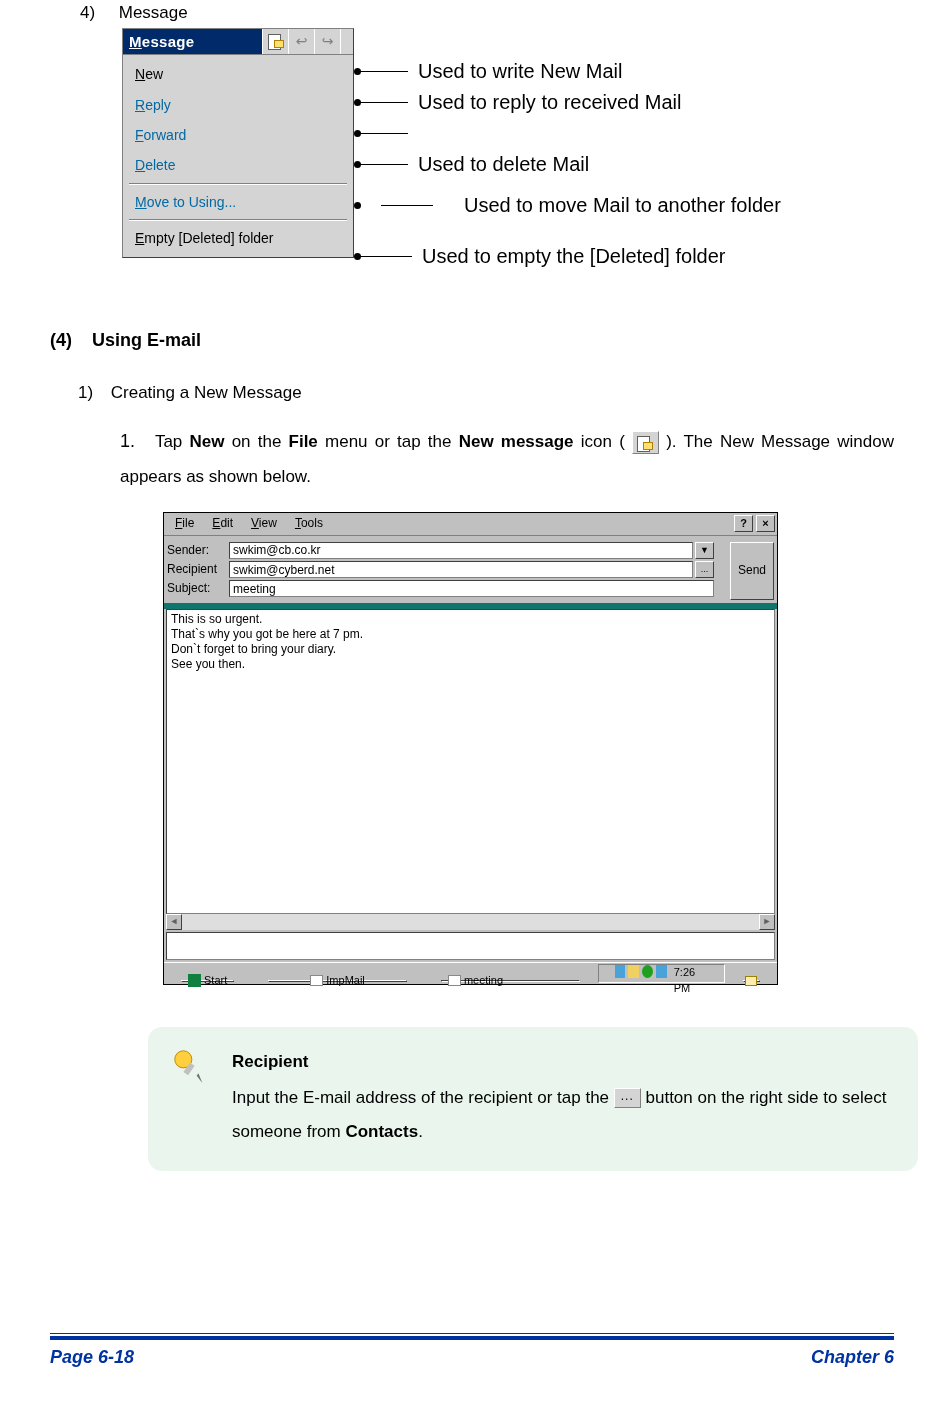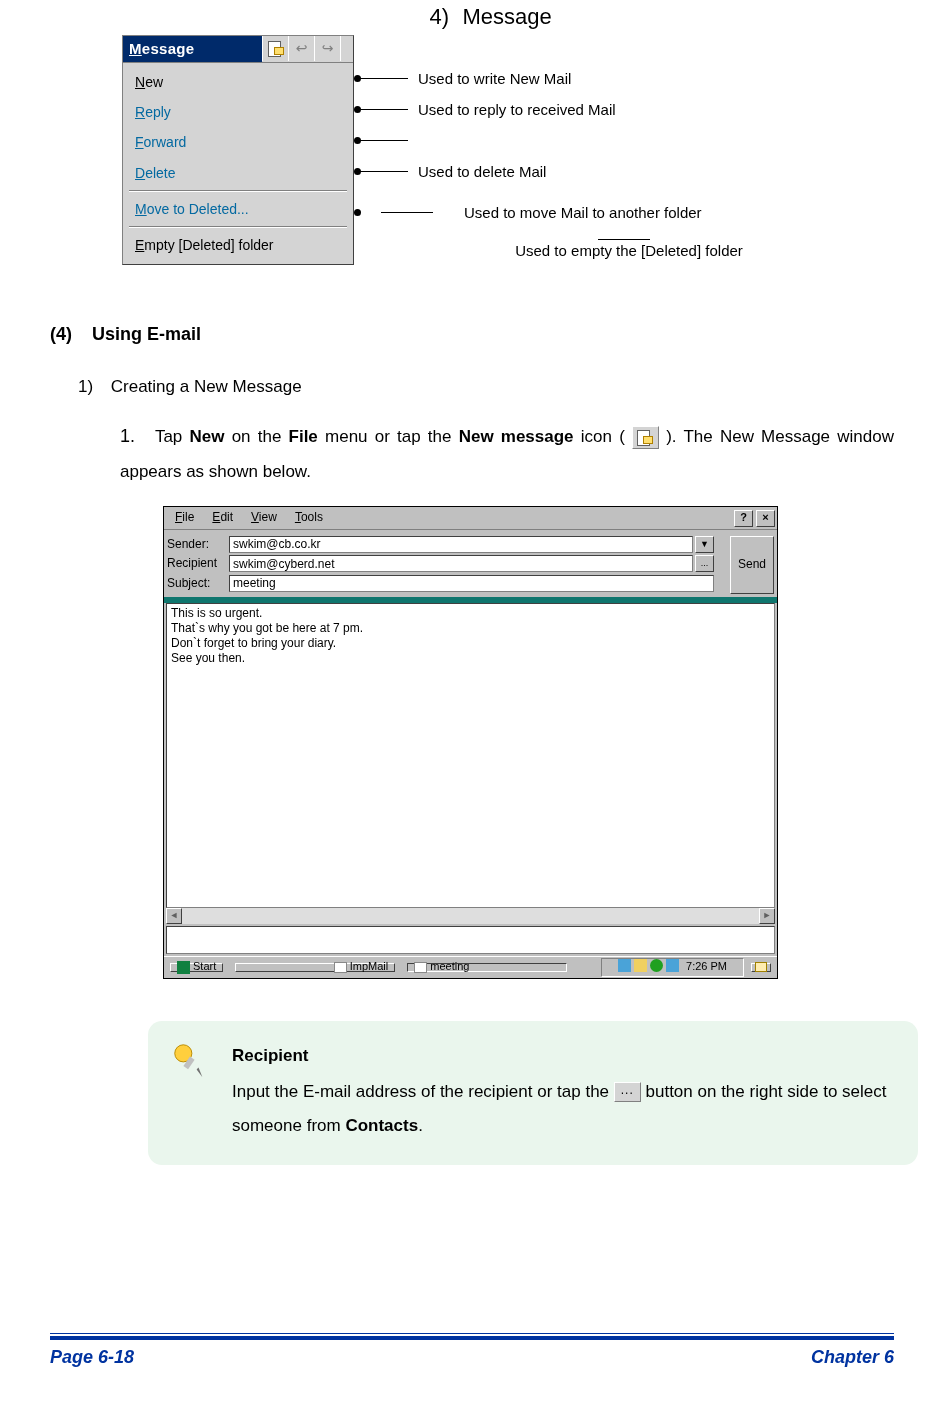--- a/index.html
+++ b/index.html
@@ -9,21 +9,21 @@
     font-size: 17px;
     color: #000;
     width: 944px;
     background: #fff;
     line-height: 1.45;
   }
   .page { padding: 0 50px 0 50px; position: relative; min-height: 1380px; }
 
   
   .sec4-wrap { margin-left: 30px; padding-top: 1px; }
-  .sec4-title { font-size: 22px; margin: 0 0 2px 0; text-align: center; }
+  .sec4-title { font-size: 17px; margin: 0 0 2px 0; }
   .sec4-num { display:inline-block; width: 34px; }
 
   .msg-row { display: flex; align-items: flex-start; }
   .msg-menu {
     border: 1px solid #808080;
     border-right-color: #404040;
     border-bottom-color: #404040;
     background: #d4d4d4;
     width: 232px;
     font-family: Tahoma, Arial, sans-serif;
@@ -62,21 +62,21 @@
   .msg-sep {
     border-top: 1px solid #808080;
     border-bottom: 1px solid #fff;
     margin: 2px 4px;
     height: 0;
   }
 
   .callouts {
     flex: 1 1 auto;
     padding-top: 28px;
-    font-size: 15px;
+    font-size: 20px;
   }
   .callout-row {
     display: flex; align-items: center;
     padding: 4px 0 4px 0;
     height: 31px;
   }
   .callout-line {
     height: 1px; background: #000; position: relative;
     flex: 0 0 auto;
   }
@@ -205,21 +205,21 @@
     height: 22px;
     border-top: 1px solid #fff;
     background:#c0c0c0;
     font-size: 11px;
   }
   .tbtn {
     display:flex; align-items:center; gap:3px;
     padding: 0 6px;
     border:1px solid #fff;
     border-right-color:#404040; border-bottom-color:#404040;
-    margin: 6px;
+    margin: 17px;
   }
   .tbtn.pressed {
     border:1px solid #404040;
     border-right-color:#fff; border-bottom-color:#fff;
   }
   .tb-spacer { flex:1; }
   .tb-tray {
     display:flex; align-items:flex-start; gap:3px;
     border:1px solid #808080;
     border-right-color:#fff; border-bottom-color:#fff;
@@ -314,21 +314,21 @@
           <div class="msg-menu-iconbtn" style="color:#808080;">↪</div>
           <div class="msg-menu-iconbtn" style="width:13px; color:#808080;"></div>
         </div>
       </div>
       <div class="msg-items">
         <div class="msg-item enabled"><u>N</u><span>ew</span></div>
         <div class="msg-item"><u>R</u><span>eply</span></div>
         <div class="msg-item"><u>F</u><span>orward</span></div>
         <div class="msg-item"><u>D</u><span>elete</span></div>
         <div class="msg-sep"></div>
-        <div class="msg-item"><u>M</u><span>ove to Deleted...</span></div>
+        <div class="msg-item"><u>M</u><span>ove to Using...</span></div>
         <div class="msg-sep"></div>
         <div class="msg-item enabled"><u>E</u><span>mpty [Deleted] folder</span></div>
       </div>
     </div>
 
     <div class="callouts">
       <div class="callout-row">
             <span class="callout-dot"></span>
             <span class="callout-line" style="width:48px"></span>
             <span class="callout-txt">Used to write New Mail</span>
@@ -345,21 +345,21 @@
       <div class="callout-row">
             <span class="callout-dot"></span>
             <span class="callout-line" style="width:48px"></span>
             <span class="callout-txt">Used to delete Mail</span>
           </div>
       <div class="callout-row" style="margin-top:10px;gap:21px;">
             <span class="callout-dot"></span>
             <span class="callout-line" style="width:52px"></span>
             <span class="callout-txt">Used to move Mail to another folder</span>
           </div>
-      <div class="callout-row" style="margin-top:7px;flex-direction:column;">
+      <div class="callout-row" style="margin-top:20px;">
             <span class="callout-dot"></span>
             <span class="callout-line" style="width:52px"></span>
             <span class="callout-txt">Used to empty the [Deleted] folder</span>
           </div>
     </div>
   </div>
 </div>
 
 <p class="sec-heading">
   <span>(4)</span>&nbsp;&nbsp;&nbsp;
@@ -427,21 +427,21 @@
       <div class="strack"></div>
       <div class="sbtn">►</div>
     </div>
     <div class="attachbar"></div>
 
     <div class="taskbar">
       <div class="tbtn">
         <span style="width:13px;height:13px;background:#108040;display:inline-block;"></span>
         <span>Start</span>
       </div>
-      <div class="tbtn" style="width:160px; justify-content:flex-end;">
+      <div class="tbtn" style="width:160px; justify-content:center;">
         <span style="width:13px;height:11px;background:#fff;border:1px solid #888;display:inline-block;"></span>
         <span>ImpMail</span>
       </div>
       <div class="tbtn pressed" style="width:160px; justify-content:flex-start;">
         <span style="width:13px;height:11px;background:#fff;border:1px solid #888;display:inline-block;"></span>
         <span>meeting</span>
       </div>
       <div class="tb-spacer"></div>
       <div class="tb-tray">
         <span class="tray-ico g1"></span>

